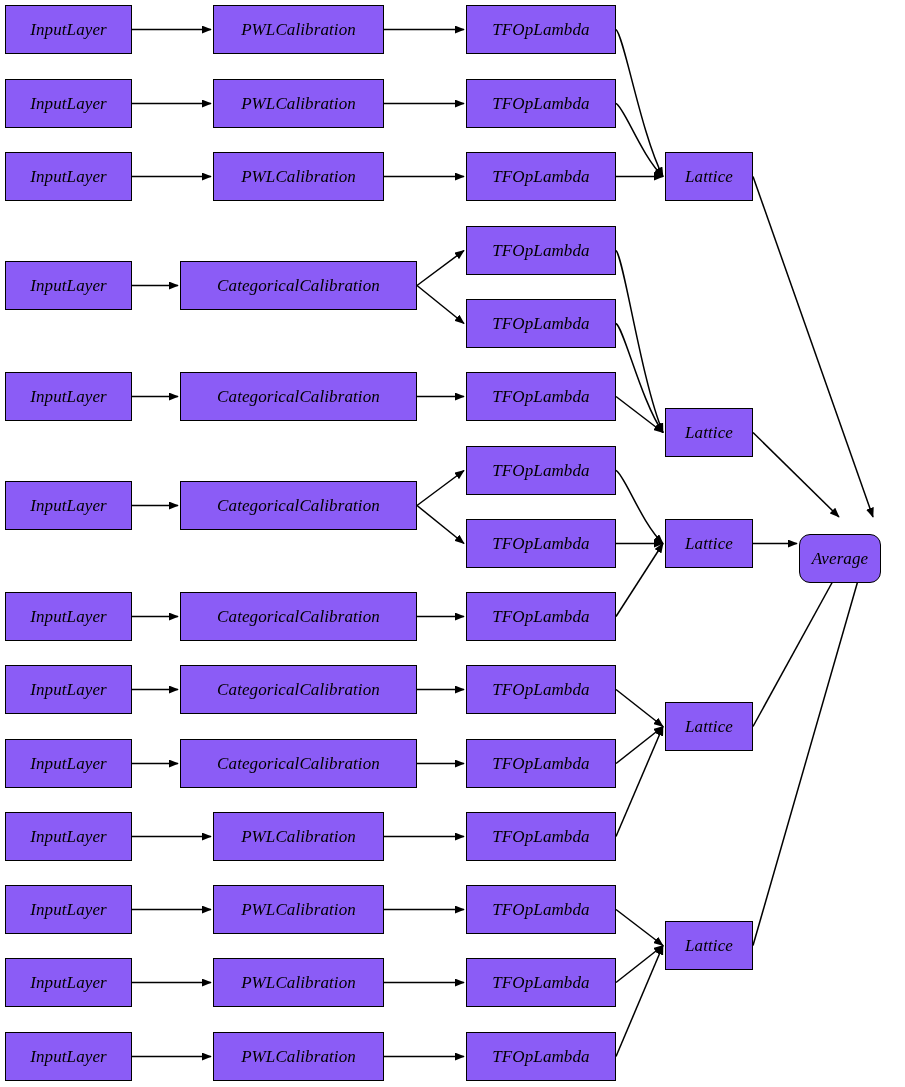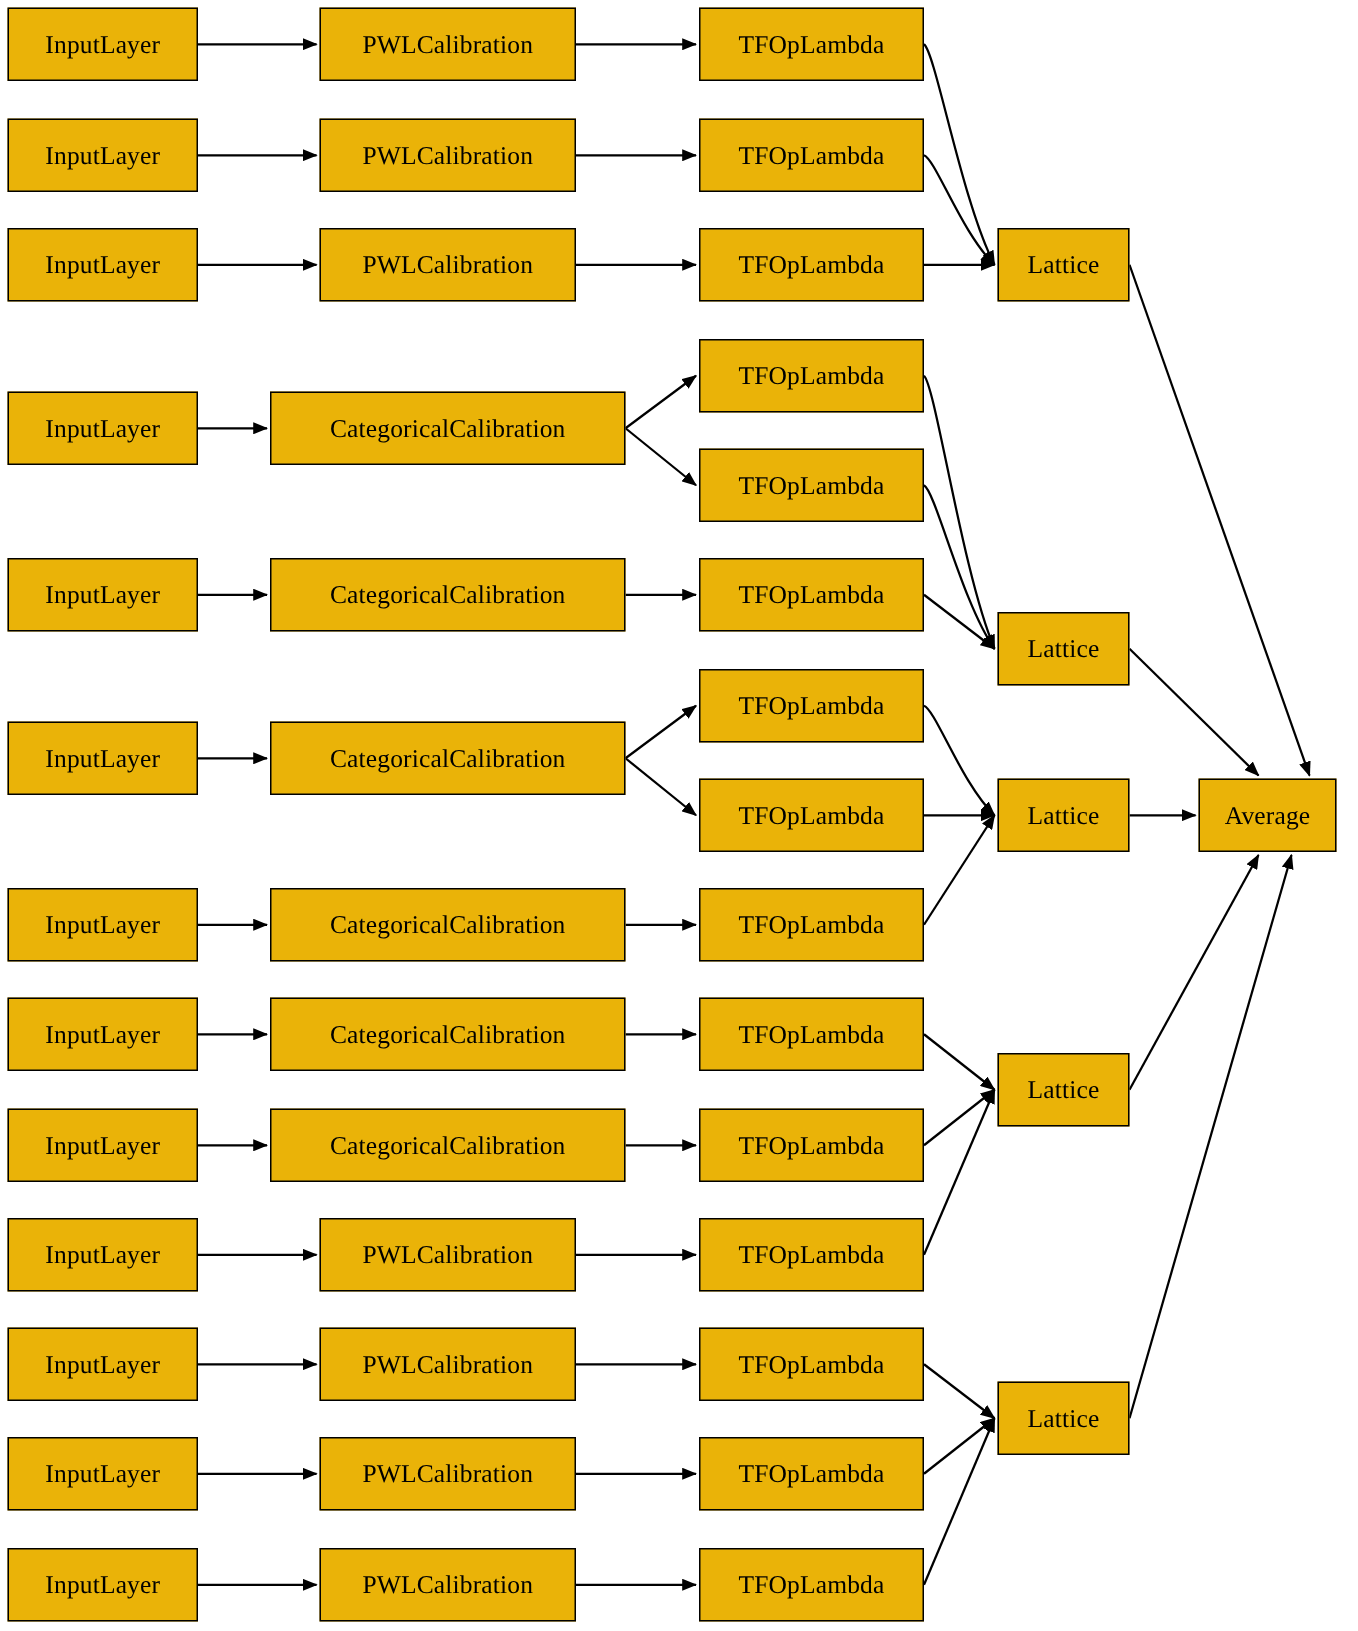--- a/index.html
+++ b/index.html
@@ -20,29 +20,30 @@
     left: 0;
     top: 0;
     width: 905px;
     height: 1087px;
     pointer-events: none;
   }
   .gnode {
     position: absolute;
     box-sizing: border-box;
     border: 1px solid #000000;
-    background: #eab308;
+    background: #8b5cf6;
     display: flex;
     align-items: center;
     justify-content: center;
     color: #000000;
     font-size: 17px;
     line-height: 1;
     white-space: nowrap;
     letter-spacing: 0.1px;
+    font-style: italic;
   }
   .node-label {
     display: block;
     pointer-events: none;
   }
 </style>
 </head>
 <body>
 
 <div id="graph-root">
@@ -235,17 +236,17 @@
       </div>
       <div class="gnode" style="left: 665px; top: 519px; width: 88px; height: 49px;">
         <span class="node-label">Lattice</span>
       </div>
       <div class="gnode" style="left: 665px; top: 702px; width: 88px; height: 49px;">
         <span class="node-label">Lattice</span>
       </div>
       <div class="gnode" style="left: 665px; top: 921px; width: 88px; height: 49px;">
         <span class="node-label">Lattice</span>
       </div>
-      <div class="gnode" style="left: 799px; top: 519px; width: 92px; height: 49px;">
+      <div class="gnode" style="left: 799px; top: 534px; width: 82px; height: 49px; border-radius: 11px;">
         <span class="node-label">Average</span>
       </div>
     </div>
 </div>
 
 </body></html>

